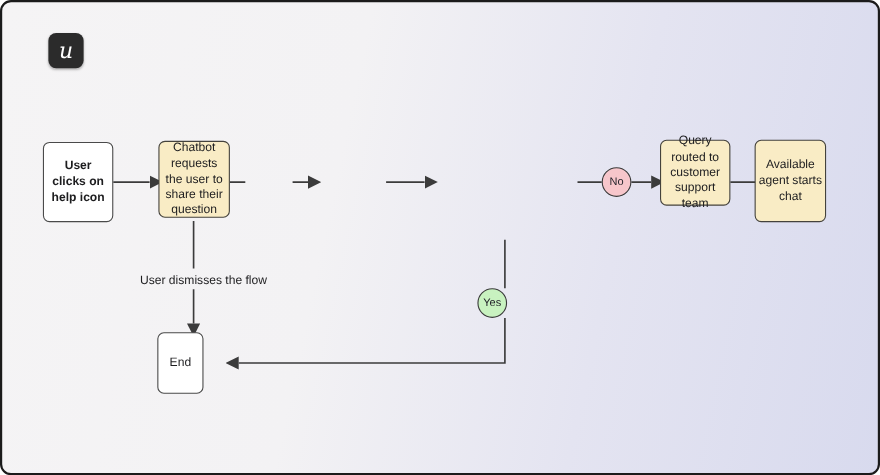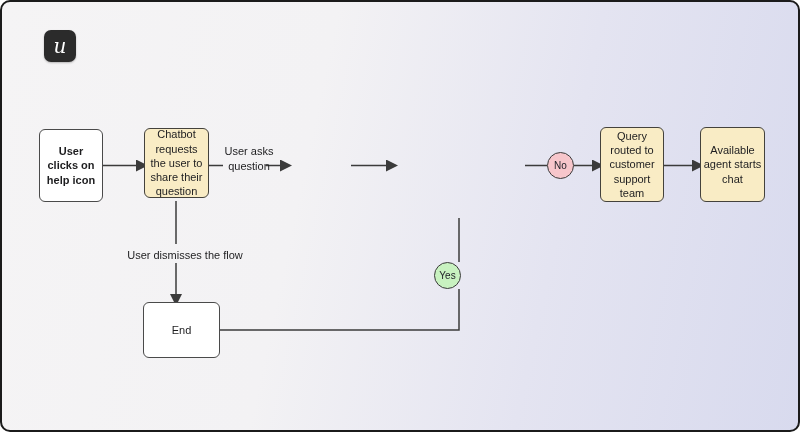--- a/index.html
+++ b/index.html
@@ -83,28 +83,27 @@
       <polyline points="457,287 457,328 215,328" marker-end="url(#arrow)"></polyline>
     </g>
   </svg>
 
   <div class="node white" style="left:37px;top:127px;width:64px;height:73px;font-weight:bold;">User clicks on help icon</div>
 
   <div class="node yellow" style="left:142px;top:126px;width:65px;height:70px;">Chatbot requests the user to share their question</div>
 
 
 
-  <div class="node yellow" style="left:598px;top:125px;width:64px;height:75px;">Query routed to customer support team</div>
+  <div class="node yellow" style="left:598px;top:125px;width:64px;height:60px;">Query routed to customer support team</div>
 
-  <div class="node yellow" style="left:698px;top:125px;width:65px;height:75px;">Available agent starts chat</div>
+  <div class="node yellow" style="left:684px;top:125px;width:65px;height:75px;">Available agent starts chat</div>
 
-  <div class="node white" style="left:141px;top:300px;width:77px;height:56px;">End</div>
+  <div class="node white" style="left:141px;top:300px;width:42px;height:56px;">End</div>
 
   <div class="pill no">No</div>
 
   <div class="pill yes">Yes</div>
 
-  <div class="edge-label" style="left:222px;top:142px;width:50px;">User asks question</div>
 
   <div class="edge-label" style="left:113px;top:246px;width:140px;">User dismisses the flow</div>
 
 
 </div>
 
 </body></html>

